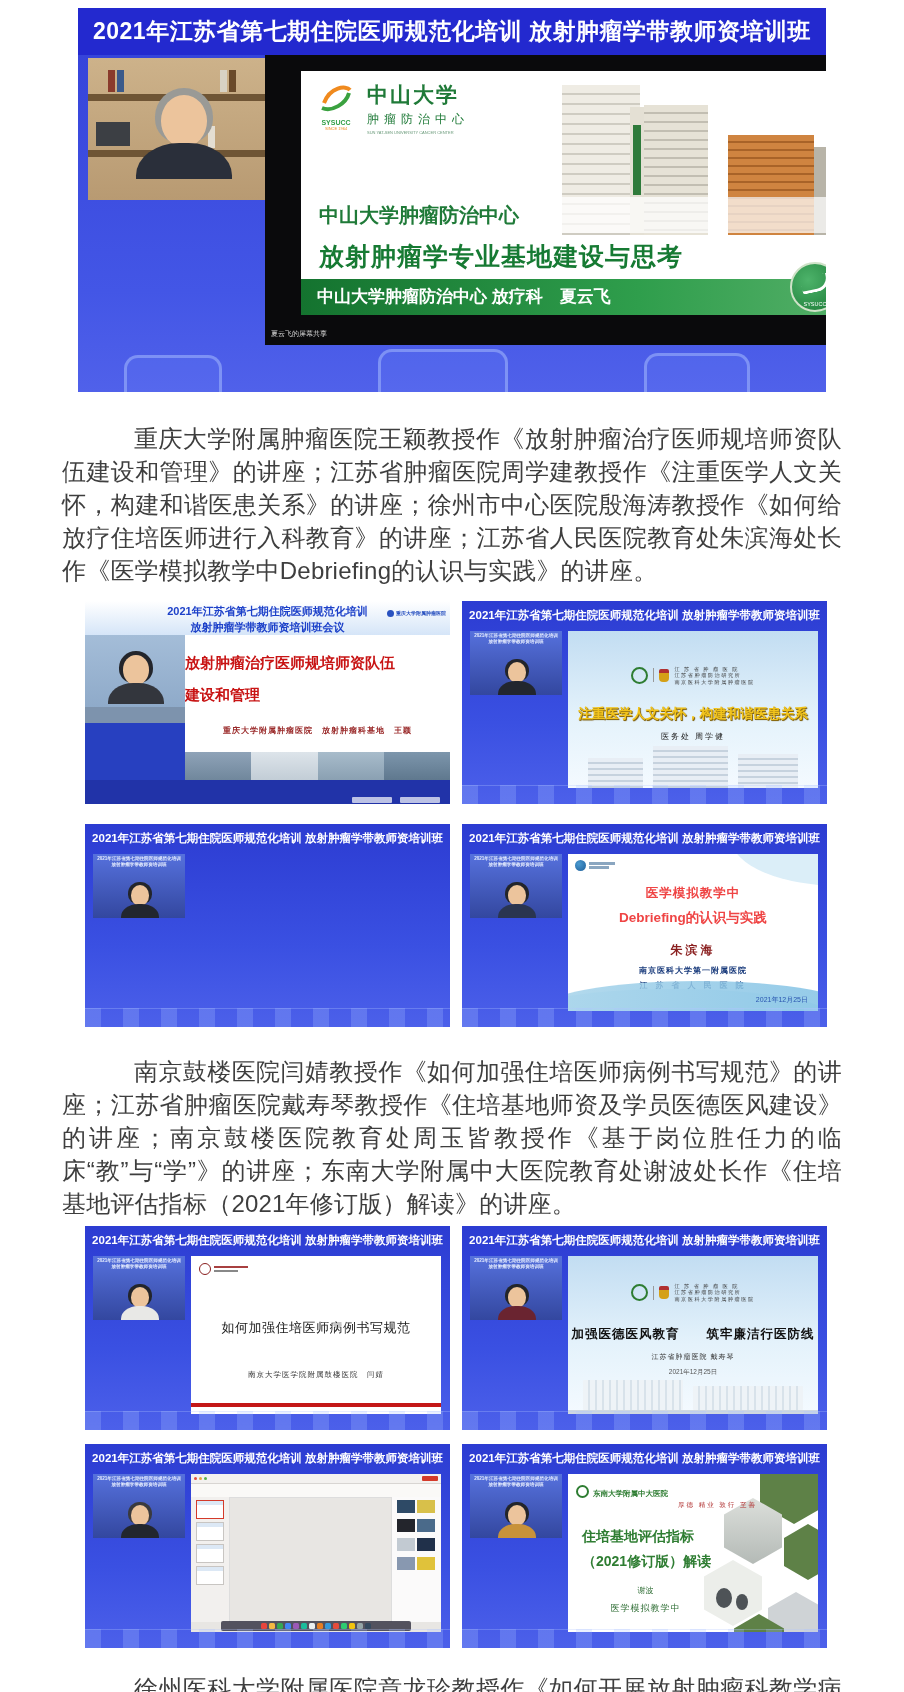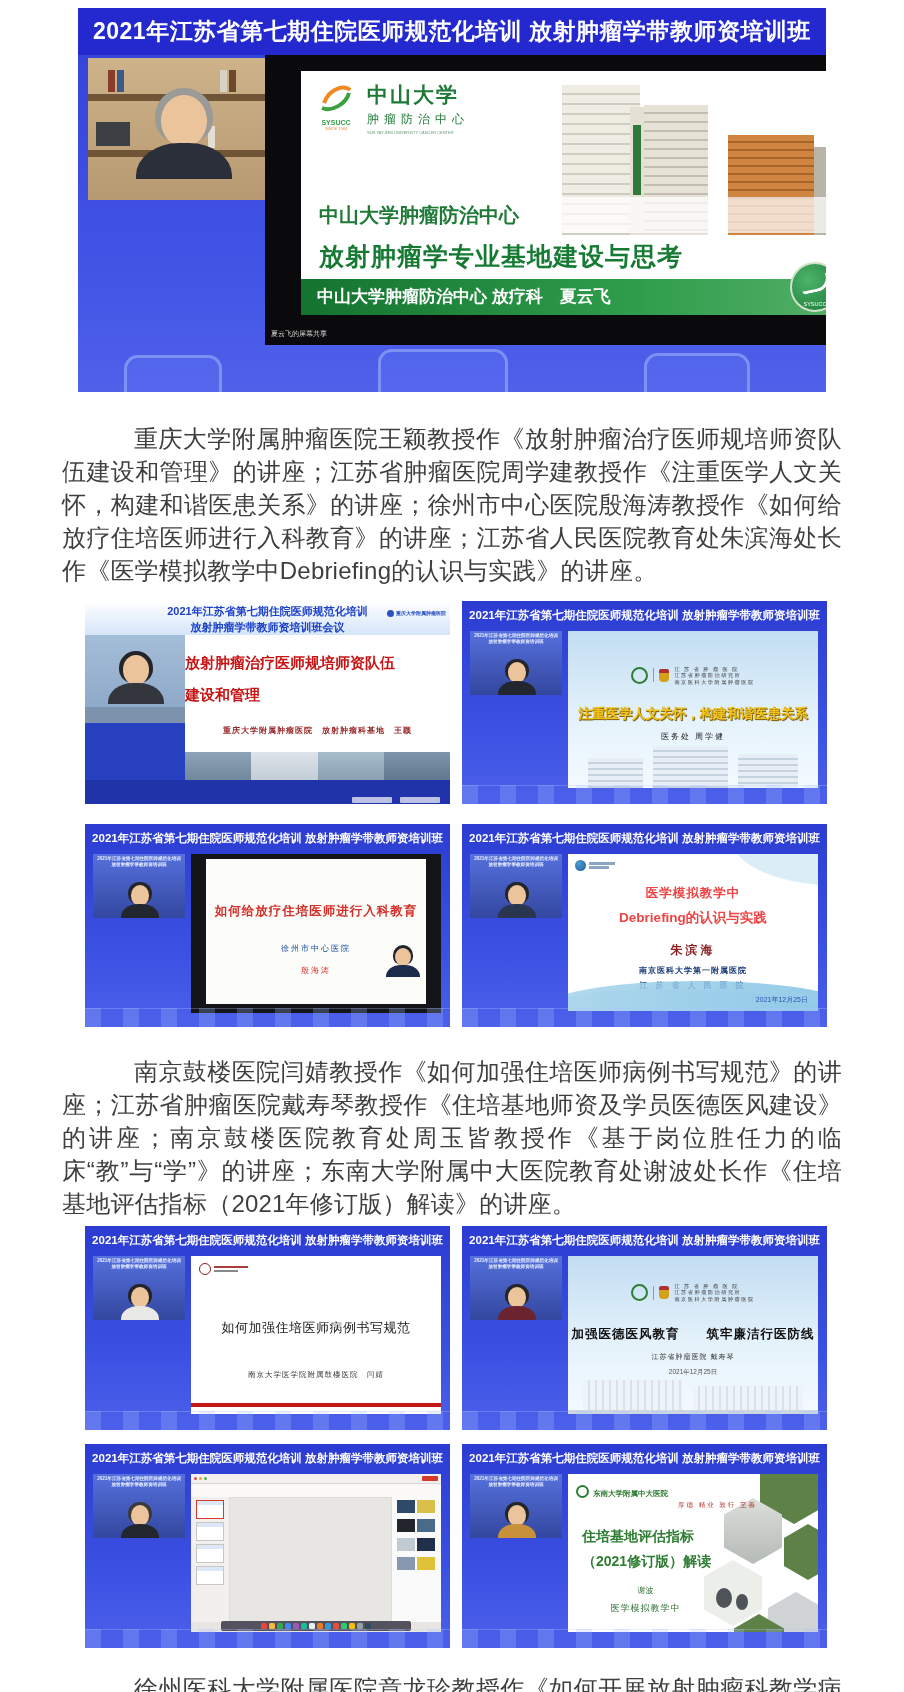--- a/index.html
+++ b/index.html
@@ -328,32 +328,20 @@
     <div class="sh">2021年江苏省第七期住院医师规范化培训 放射肿瘤学带教师资培训班</div>
     <div class="cam">
       <div class="cap">2021年江苏省第七期住院医师规范化培训</div>
       <div class="cap">放射肿瘤学带教师资培训班</div>
       <span class="person" style="font-size:4.8px;left:23px;top:26px">
         <i class="hair"></i>
           <i class="head"></i>
           <i class="torso"></i>
       </span>
     </div>
-    <div class="lap">
-      <div class="inner">
-        <div class="kt">如何给放疗住培医师进行入科教育</div>
-        <div class="ko">徐州市中心医院</div>
-        <div class="kn">殷海涛</div>
-        <span class="person" style="font-size:4.2px;right:2px;top:58%">
-          <i class="hair"></i>
-            <i class="head"></i>
-            <i class="torso" style="background:#1d2b4a"></i>
-        </span>
-      </div>
-    </div>
     <div class="arch"></div>
   </div>
 
   <div class="cell">
     <div class="sh">2021年江苏省第七期住院医师规范化培训 放射肿瘤学带教师资培训班</div>
     <div class="cam">
       <div class="cap">2021年江苏省第七期住院医师规范化培训</div>
       <div class="cap">放射肿瘤学带教师资培训班</div>
       <span class="person" style="font-size:4.8px;left:23px;top:26px">
         <i class="hair"></i>

